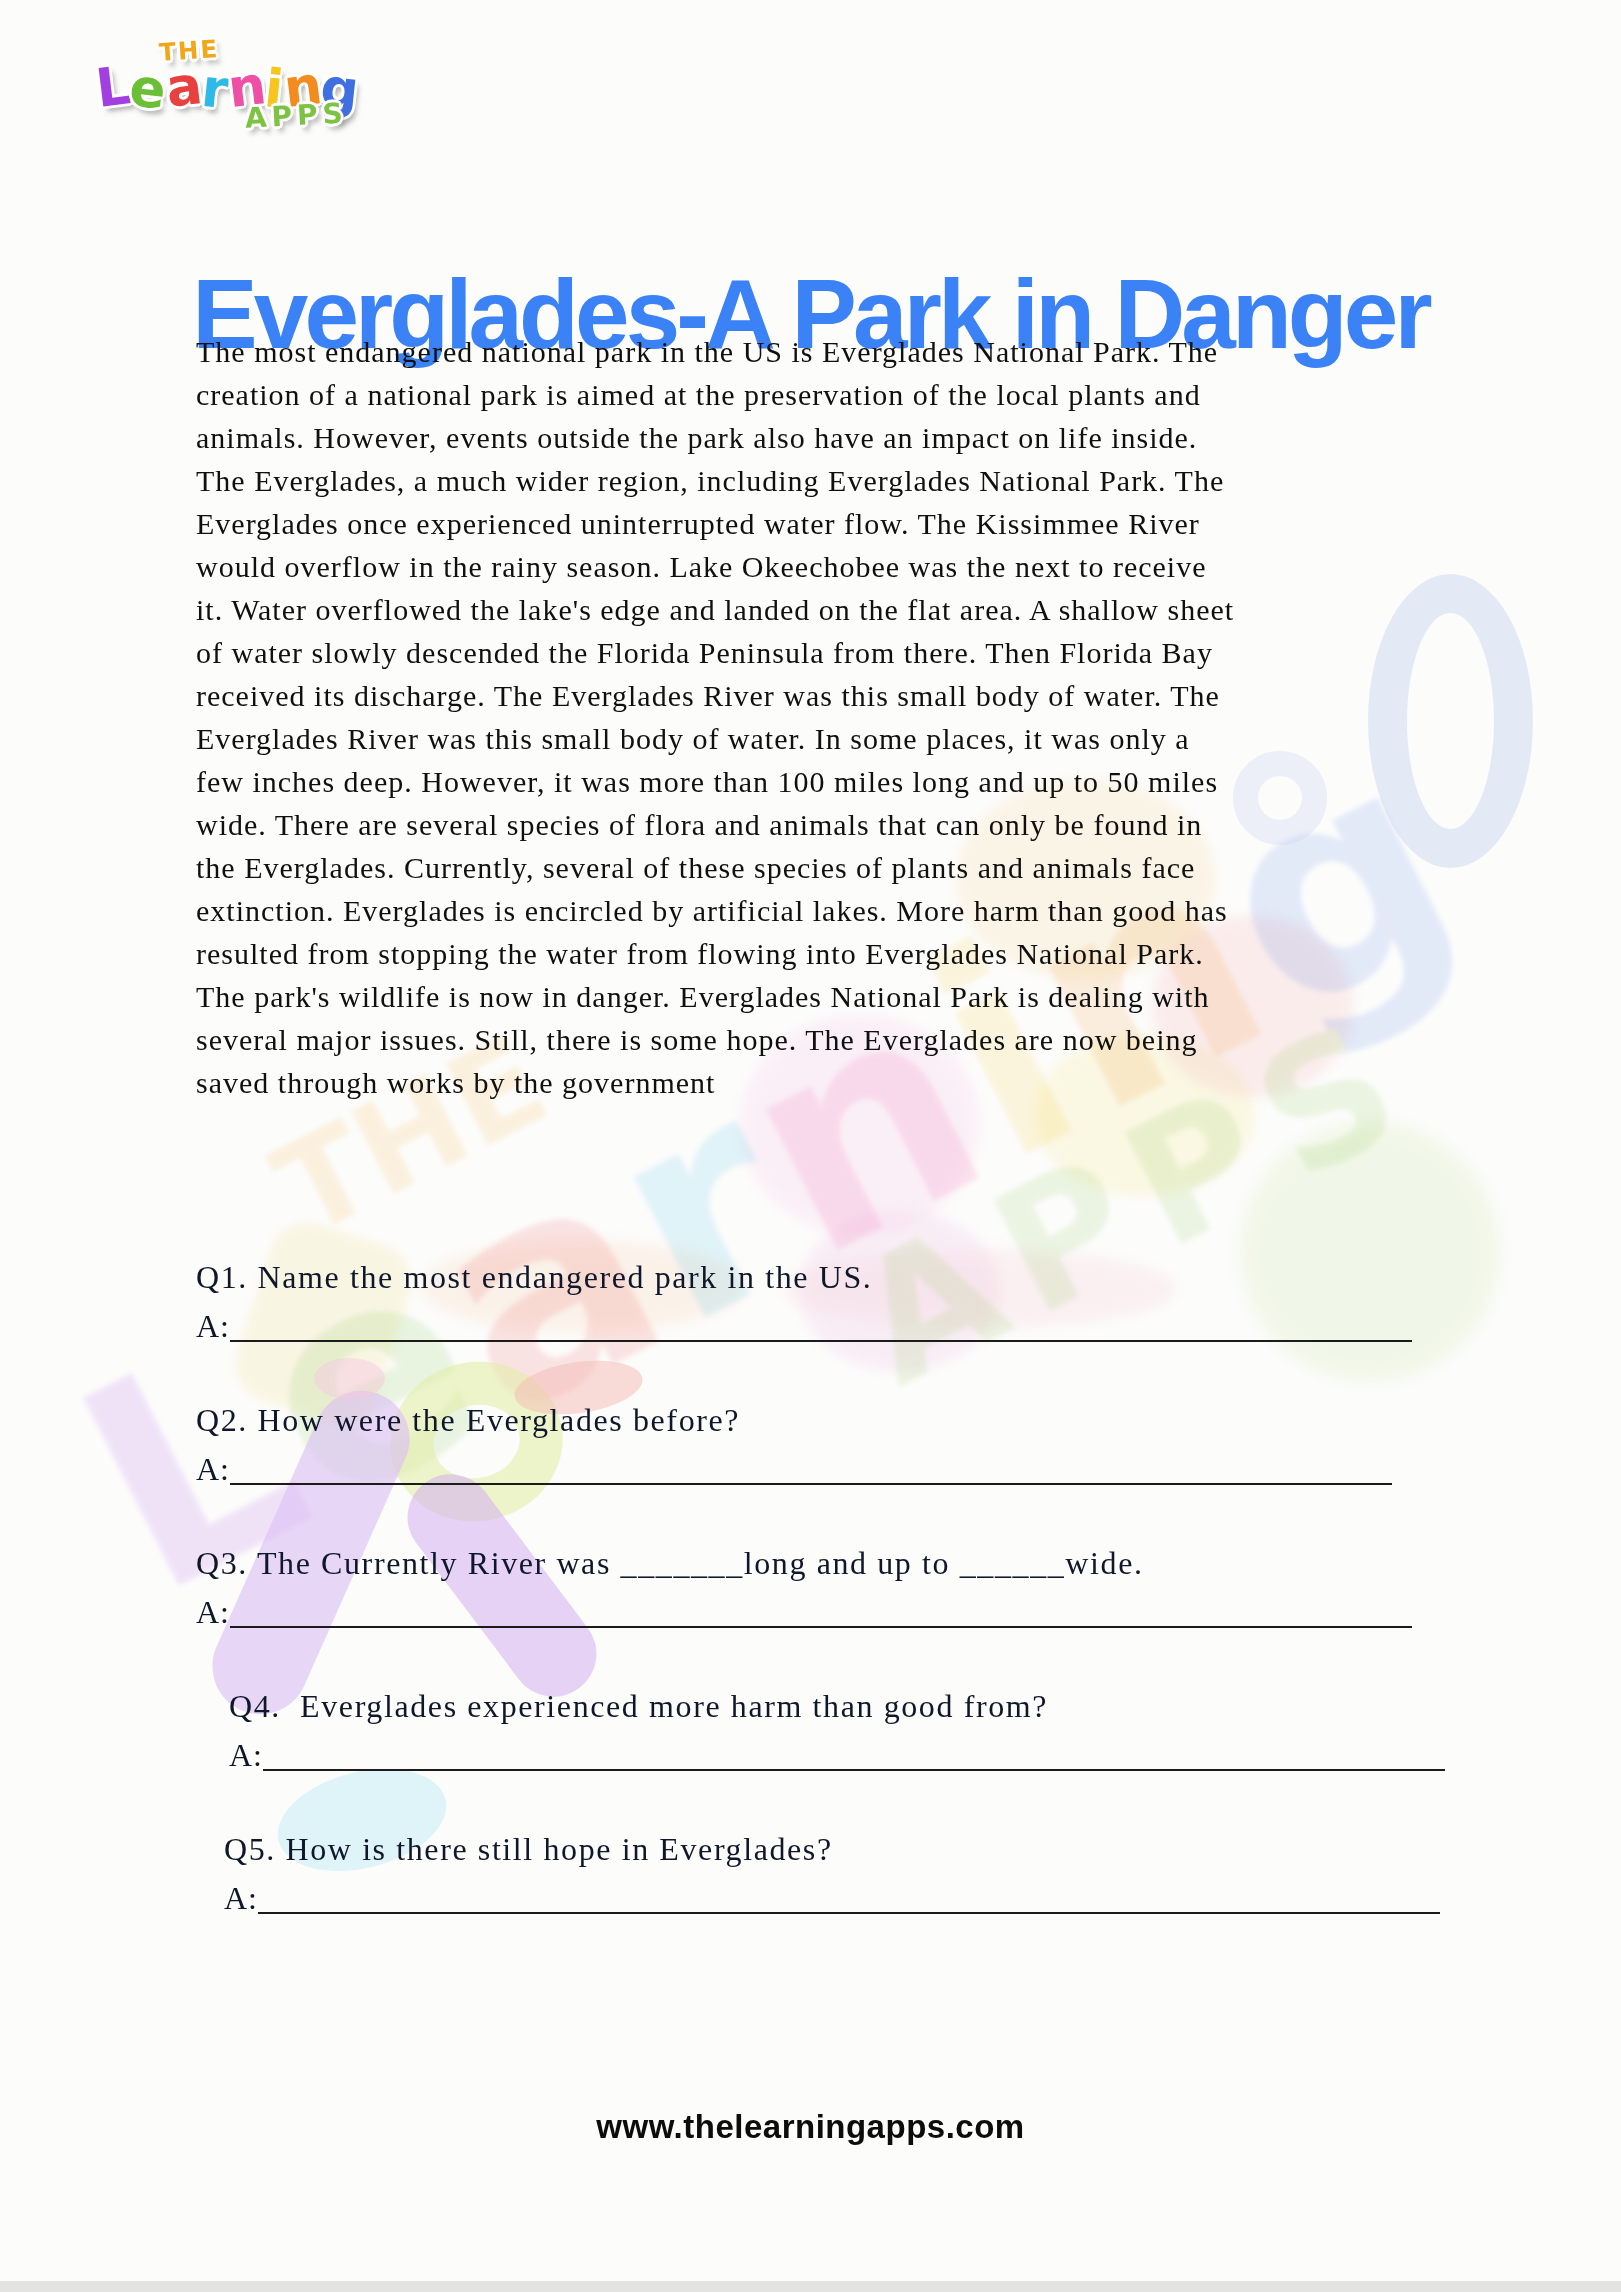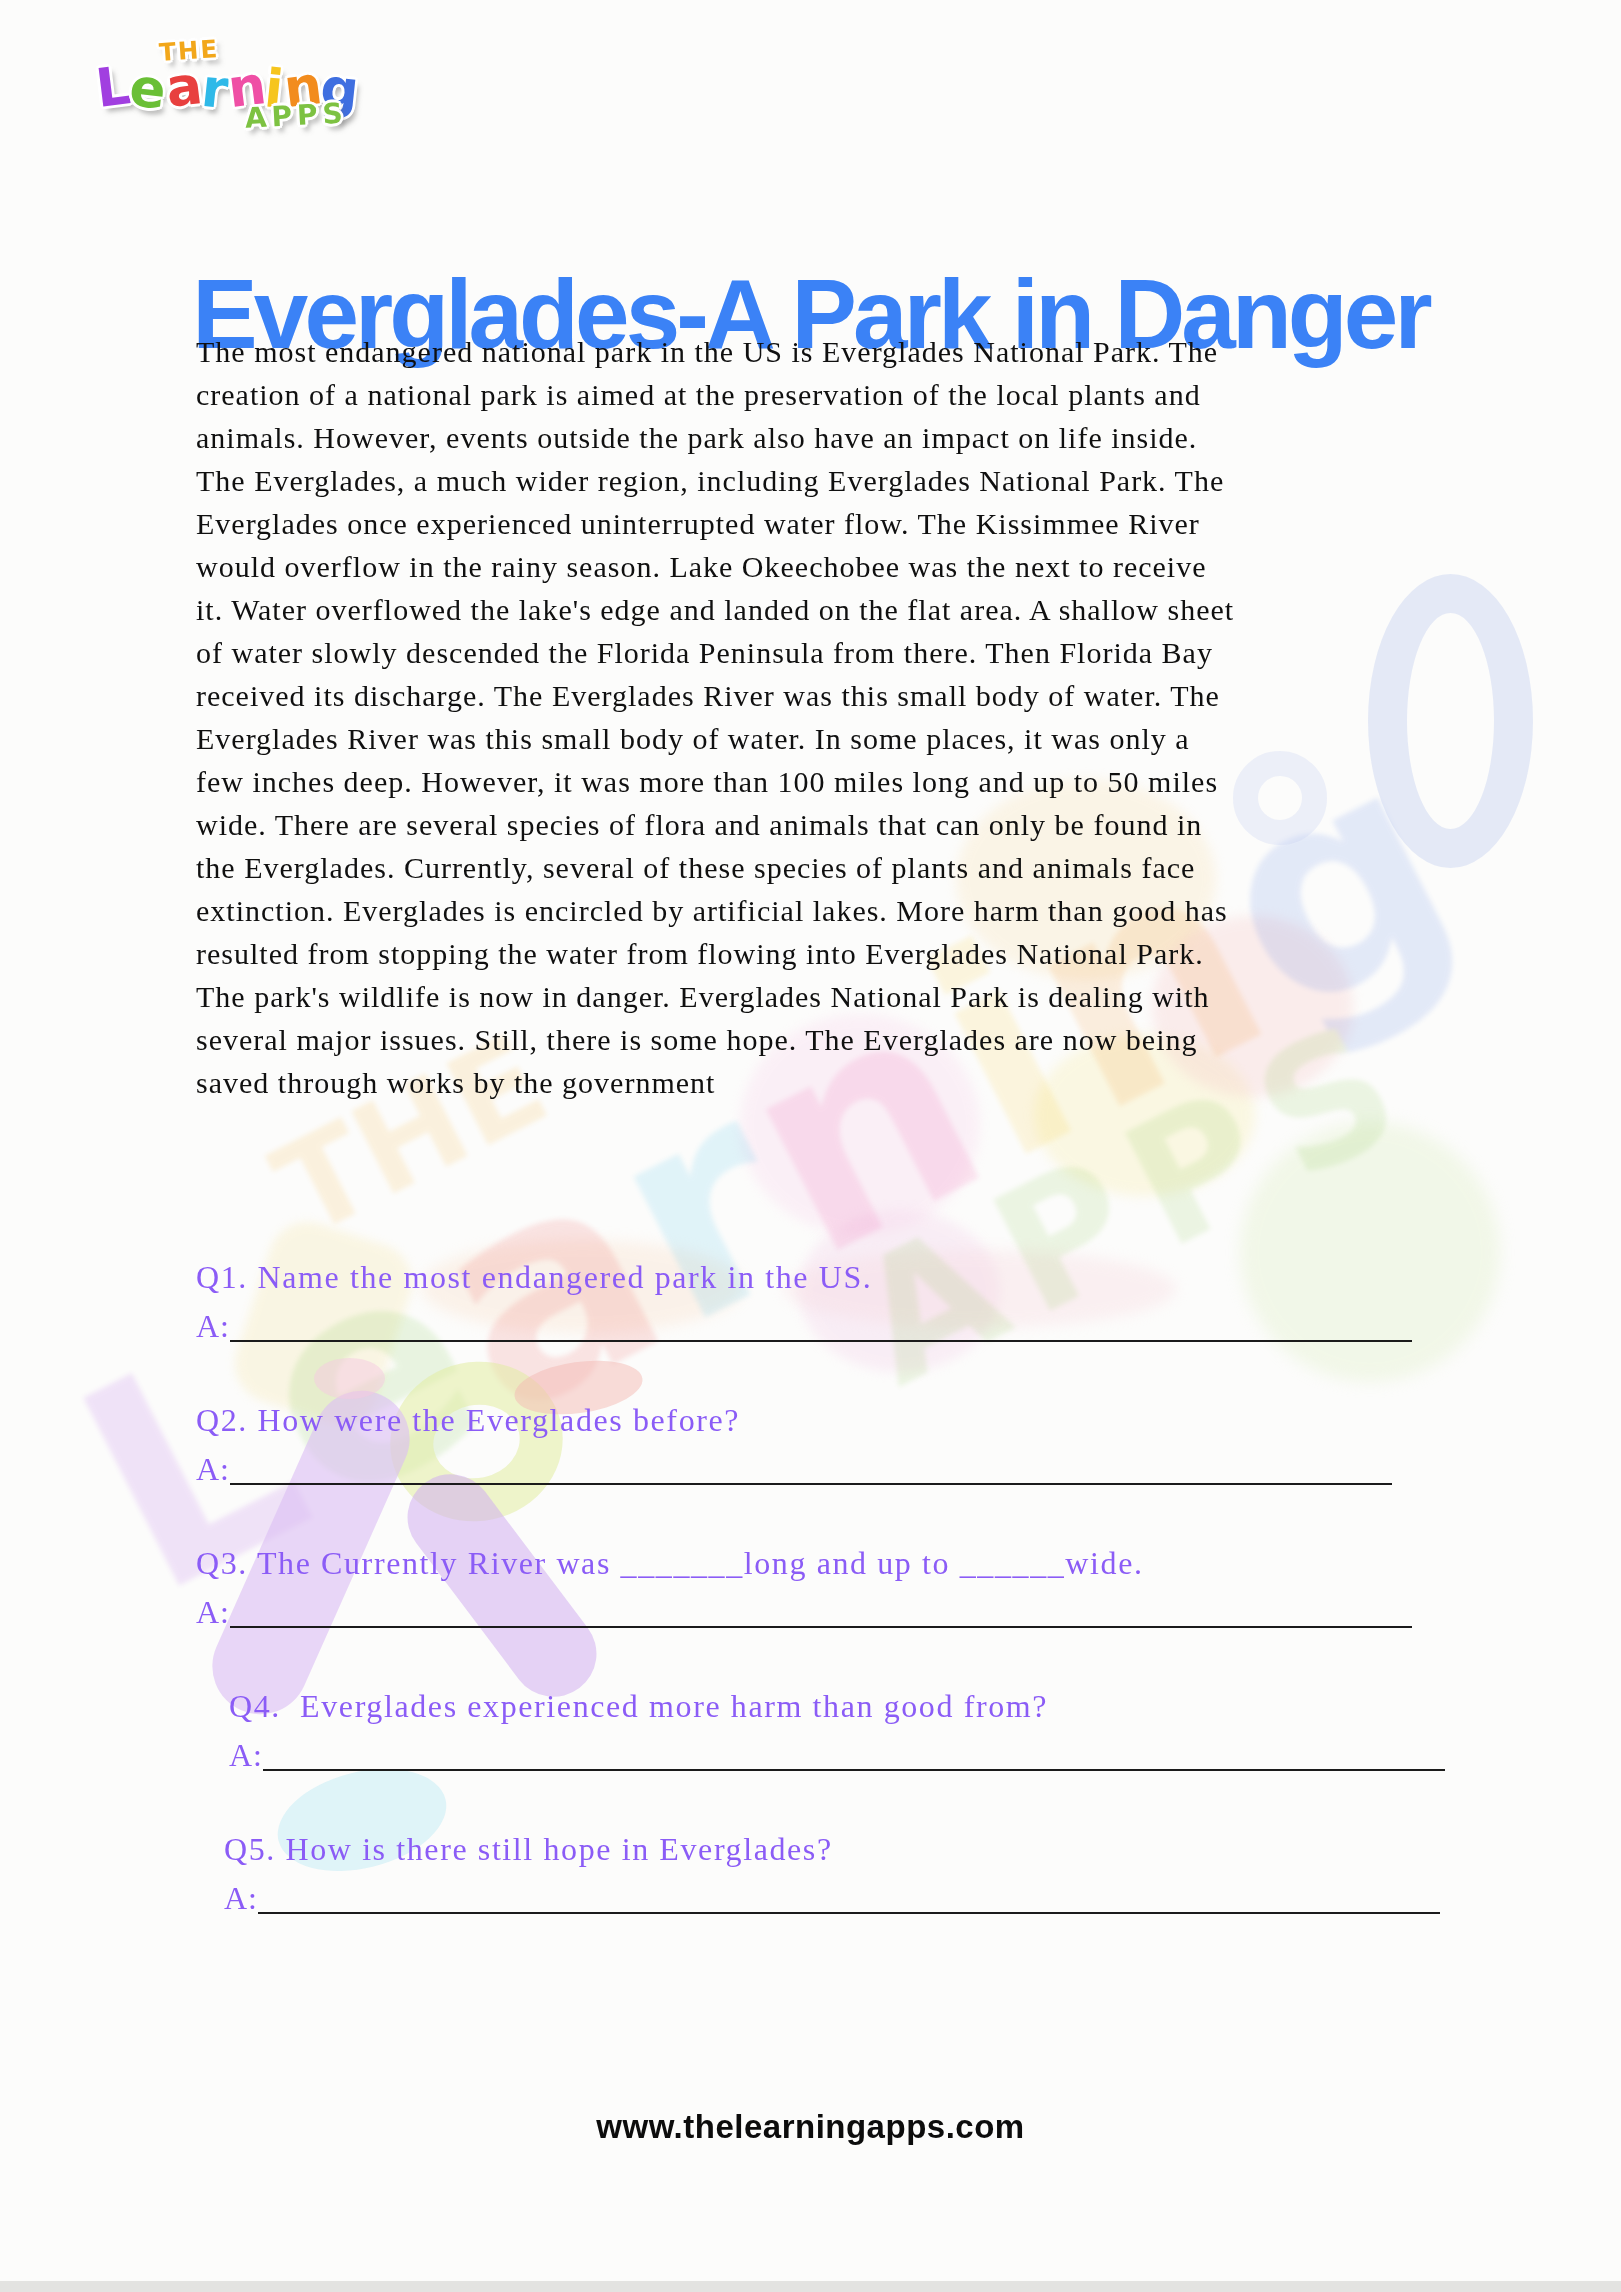--- a/index.html
+++ b/index.html
@@ -89,21 +89,21 @@
     white-space:pre-line; color:#101010;
   }
 
   
   .instruction{
     position:absolute; left:196px; top:1162px; width:1274px;
     font-size:31px; letter-spacing:1.2px; color:#101010;
   }
 
   
-  .question{position:absolute; left:196px; width:1304px; color:#8b5cf6;}
+  .question{position:absolute; left:196px; width:1304px; color:#0f172a;}
   .q1{top:1257px;} .q2{top:1400px;} .q3{top:1543px;} .q4{top:1686px;margin-left:33px;} .q5{top:1829px;margin-left:28px;}
   .q-text{font-size:32px; line-height:41px; letter-spacing:1.6px; white-space:pre-wrap;}
   .answer-row{display:flex; align-items:flex-end; margin-top:7.8px; height:41px;}
   .answer-prefix{font-size:32px; line-height:41px; letter-spacing:1px;}
   .answer-line{width:1182px; border-bottom:2.9px solid #1b1b1b; margin-bottom:4.9px;}
   .q2 .answer-line{width:1162px;}
 
   
   .footer{
     position:absolute; left:0; top:2108px; width:100%; text-align:center;

